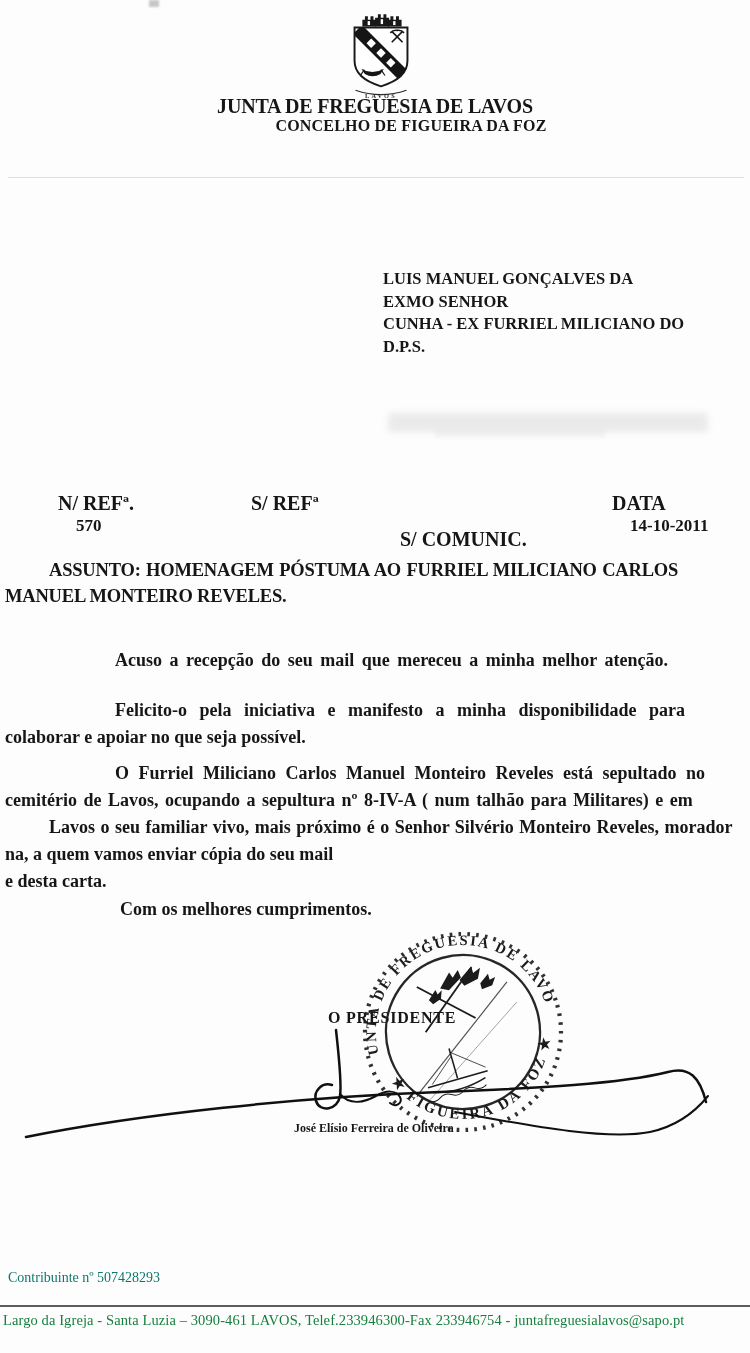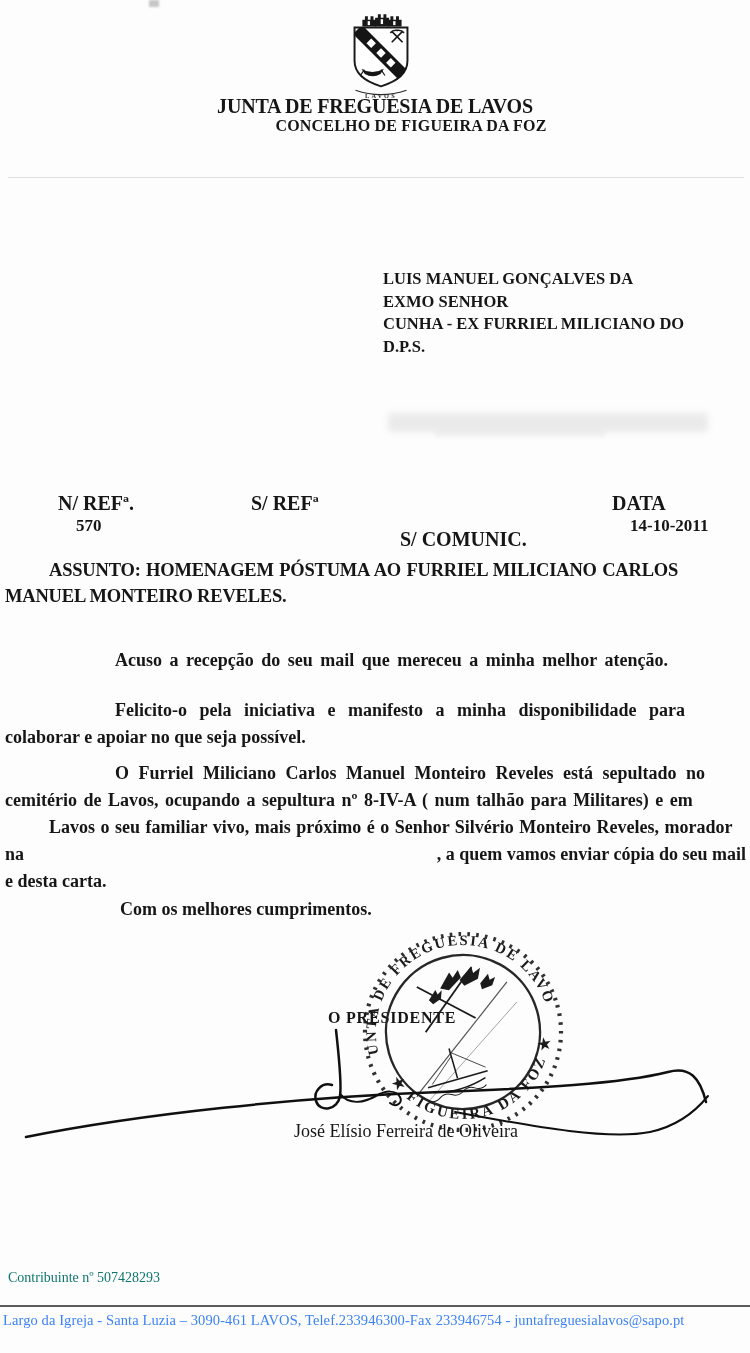--- a/index.html
+++ b/index.html
@@ -18,29 +18,29 @@
   .smudge{left:388px;top:413px;width:320px;height:19px;background:#d8d8d8;opacity:.5;filter:blur(3px);border-radius:3px;}
   .smudge2{left:435px;top:430px;width:170px;height:7px;background:#dcdcdc;opacity:.35;filter:blur(2px);}
   .artifact{left:149px;top:0px;width:10px;height:7px;background:#9a9a9a;opacity:.55;filter:blur(1px);}
   .reflabel{top:492px;font-size:20px;font-weight:700;white-space:nowrap;}
   .refvalue{top:516px;font-size:17px;font-weight:700;white-space:nowrap;}
   .subject{left:5px;font-size:18.5px;font-weight:700;white-space:nowrap;letter-spacing:-0.2px;}
   .bodyline{left:5px;width:741px;font-size:18px;font-weight:700;white-space:nowrap;}
   .indent{padding-left:110px;}
   .ws1{word-spacing:1px;margin-left:44px;}.ws2{word-spacing:2px;}.ws3{word-spacing:3px;}
   .ws5{word-spacing:5px;}.ws8{word-spacing:8px;}
-  .gapline{display:flex;justify-content:space-between;}
+  .gapline{display:flex;}
   .closing{left:120px;top:899px;font-size:18px;font-weight:700;}
   .pres{left:328px;top:1009px;font-size:16px;font-weight:700;letter-spacing:0.8px;z-index:1;}
   .stampsvg{left:357px;top:926px;z-index:2;}
   .sigsvg{left:0;top:985px;z-index:3;}
-  .signame{left:294px;top:1121px;font-size:18px;font-weight:400;z-index:4;white-space:nowrap;}
+  .signame{left:294px;top:1121px;font-size:12px;font-weight:700;z-index:4;white-space:nowrap;}
   .taxid{left:8px;top:1270px;font-size:14px;color:#0f766e;}
   .footrule{left:0;top:1305px;width:750px;height:2px;background:#3f3f3f;opacity:.85;}
-  .footline{left:3px;top:1312px;font-size:14.5px;color:#3b82f6;letter-spacing:0.1px;white-space:nowrap;}
+  .footline{left:3px;top:1312px;font-size:14.5px;color:#15803d;letter-spacing:0.1px;white-space:nowrap;}
 </style>
 </head>
 <body>
 
 <div class="abs artifact"></div>
 
 <svg class="abs" style="left:336px;top:4px;" width="90" height="98" viewBox="0 0 90 100">
   <defs>
     <clipPath id="shieldClip">
       <path d="M 18,24 H 72 V 58 Q 72,76 45,84 Q 18,76 18,58 Z"></path>

